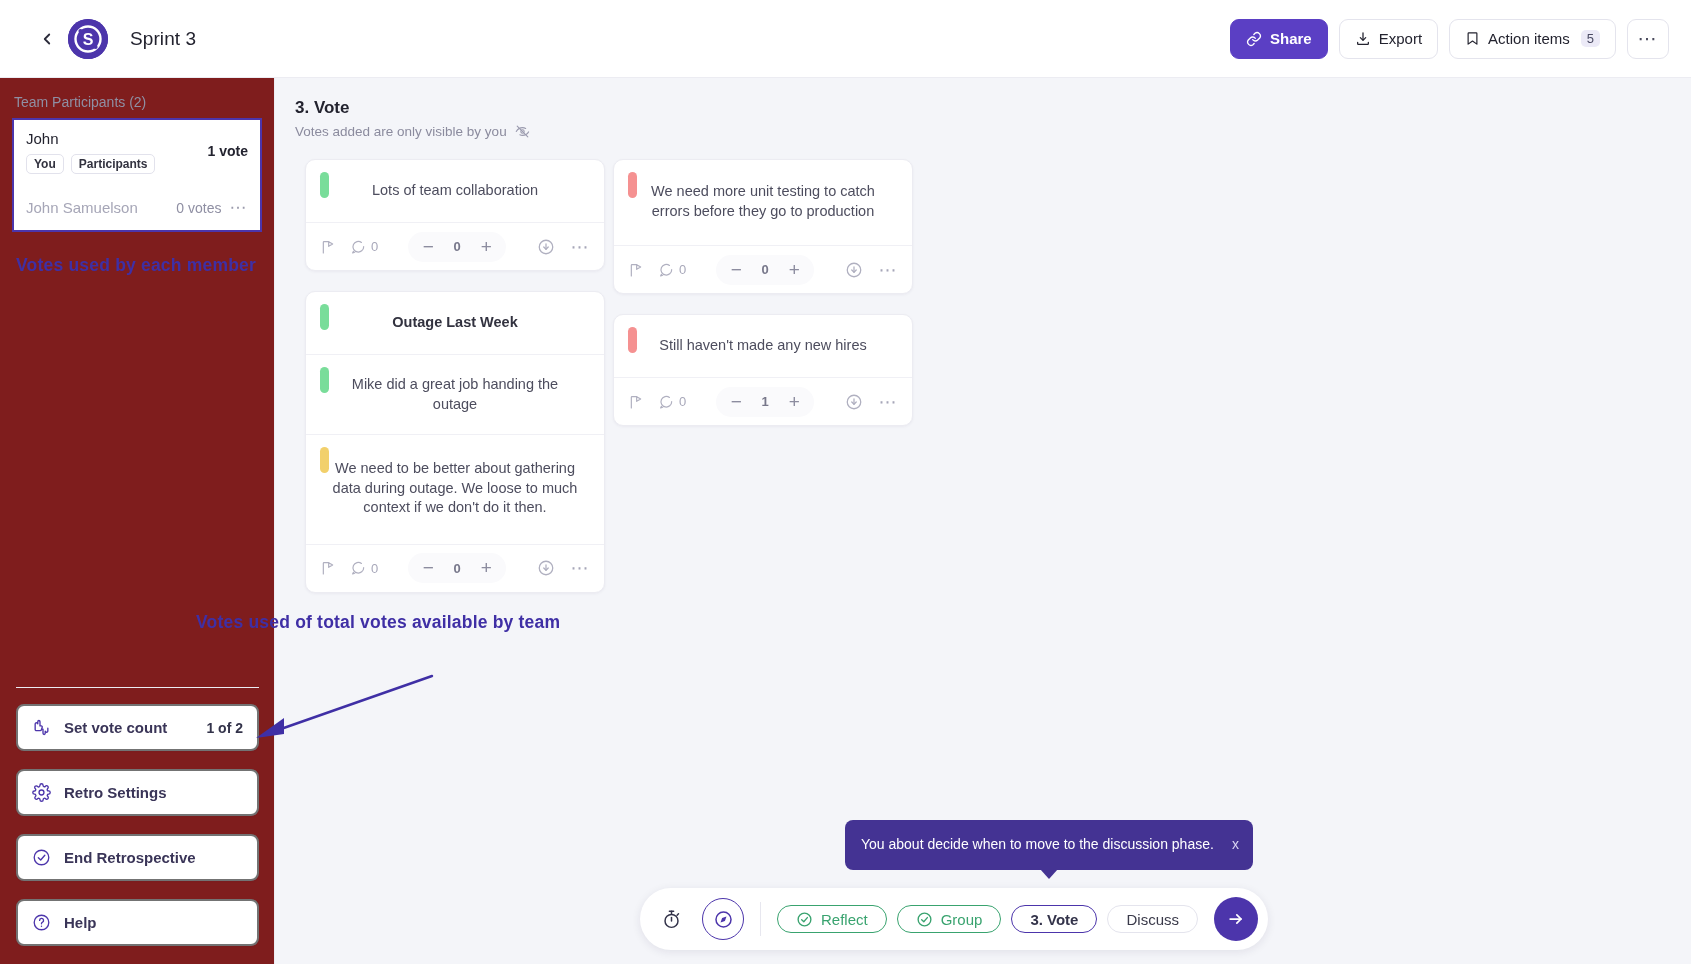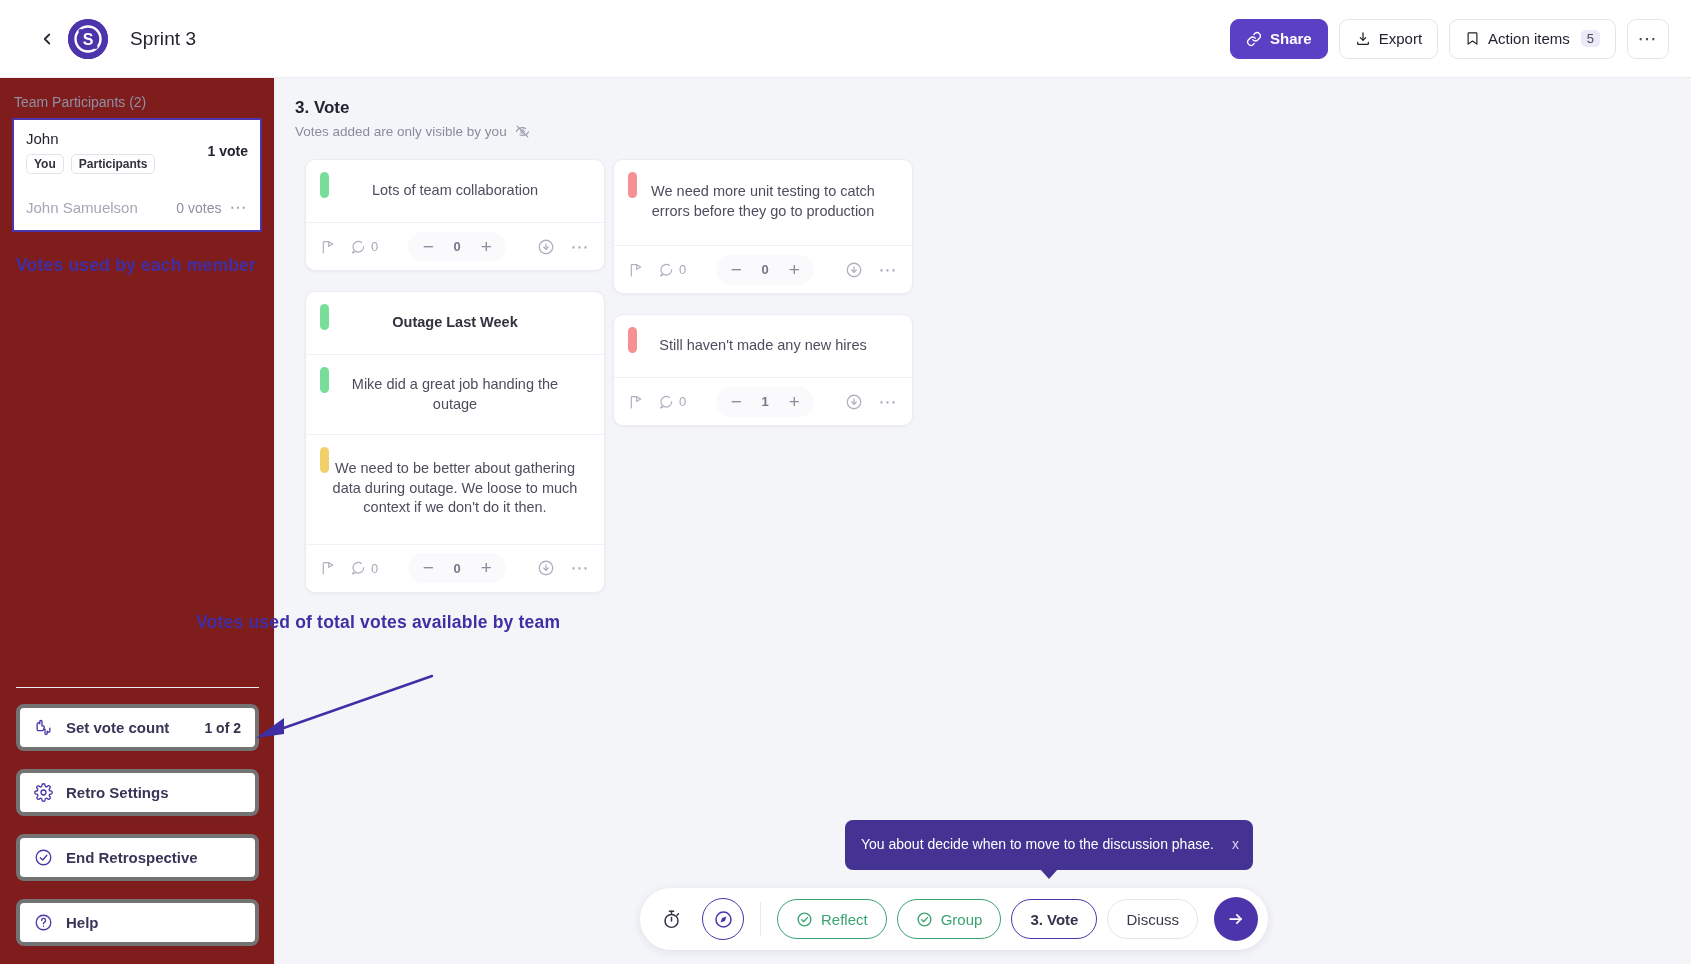--- a/index.html
+++ b/index.html
@@ -71,21 +71,21 @@
   .participant.dim .pname { color: #a6a6b7; margin-bottom: 0; font-size: 15px; }
   .participant.dim .votes-meta { color: #8f8fa3; font-weight: 400; padding-top: 0; }
   .dots-mini { color: #9b9bac; font-size: 17px; letter-spacing: 1.5px; margin-left: 8px; cursor: pointer; }
 
   
   .sidebar-bottom {
     position: absolute; bottom: 0; left: 0; width: 275px;
     padding: 0 16px 0 16px;
   }
   .side-item {
-    height: 47px; border: 4px solid #737373; border-radius: 8px; background: #fff;
+    height: 47px; border: 2px solid #737373; border-radius: 8px; background: #fff;
     display: flex; align-items: center; padding: 0 14px; margin-bottom: 18px;
     color: #3a3558; font-size: 15px; font-weight: 600; cursor: pointer;
     box-shadow: 0 1px 2px rgba(30,25,70,.04);
   }
   .side-item .si-icon { width: 24px; display: flex; align-items: center; color: #4c35ab; }
   .side-item .si-label { margin-left: 8px; }
   .side-item .si-value { margin-left: auto; font-size: 14px; color: #33334a; font-weight: 600; }
   .sidebar-divider { height: 1px; background: #ececf2; margin: 0 0 16px 0; }
 
   
@@ -166,21 +166,21 @@
     background: #fff; border-radius: 31px; box-shadow: 0 2px 10px rgba(30,25,70,.09);
     display: flex; align-items: center; padding: 0 10px; gap: 10px;
   }
   .nav-circle {
     width: 42px; height: 42px; border-radius: 50%; display: flex; align-items: center;
     justify-content: center; cursor: pointer; border: 1px solid transparent;
   }
   .nav-circle.outlined { border: 1.5px solid #4c35ab; color: #4c35ab; }
   .nav-sep { width: 1px; height: 34px; background: #e7e7ef; margin: 0 6px; }
   .phase {
-    height: 40px; border-radius: 20px; border: 1.5px solid #e4e4ed; background: #fff;
+    height: 28px; border-radius: 20px; border: 1.5px solid #e4e4ed; background: #fff;
     display: flex; align-items: center; gap: 8px; padding: 0 18px;
     font-size: 15px; color: #3a3a4a; cursor: pointer; white-space: nowrap;
   }
   .phase.done { border-color: #39a36f; color: #39a36f; font-weight: 500; }
   .phase.active { border-color: #4c35ab; color: #33334a; font-weight: 600; }
   .nav-next {
     width: 44px; height: 44px; border-radius: 50%; background: #4c35ab; color: #fff;
     display: flex; align-items: center; justify-content: center; cursor: pointer;
     margin-left: 6px;
   }

